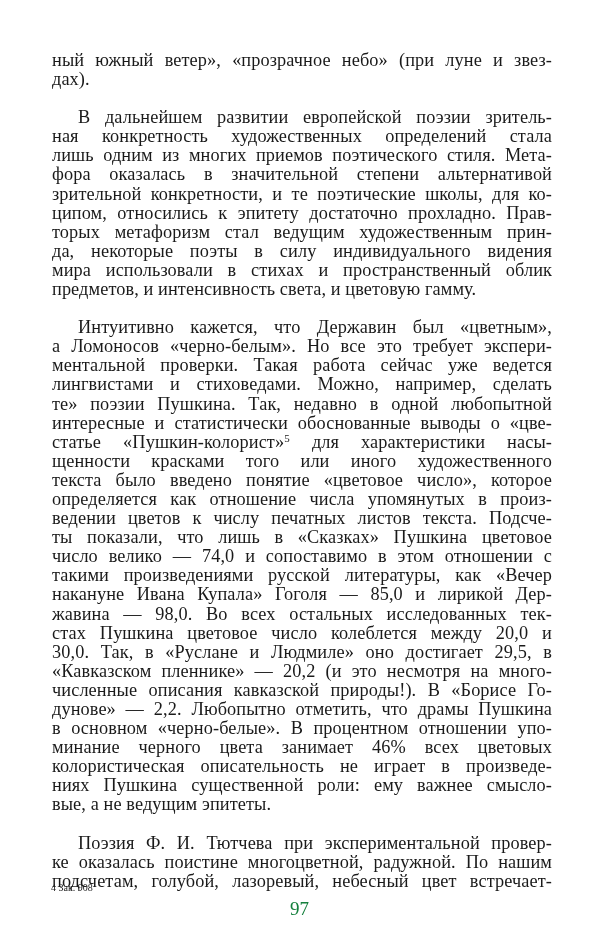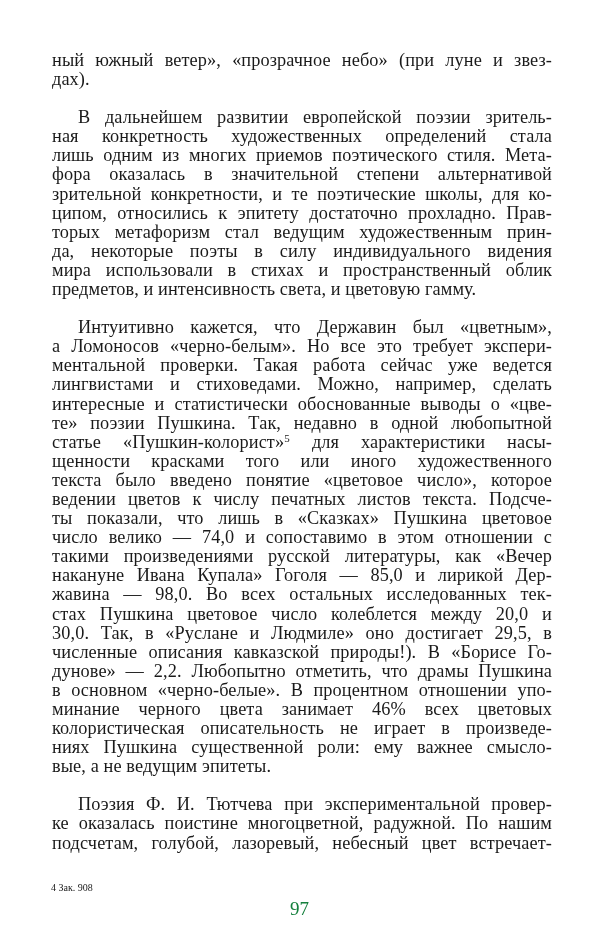--- a/index.html
+++ b/index.html
@@ -44,33 +44,35 @@
       <div class="line"><span>зрительной конкретности, и те поэтические школы, для ко-</span></div>
       <div class="line"><span>ципом, относились к эпитету достаточно прохладно. Прав-</span></div>
       <div class="line"><span>торых метафоризм стал ведущим художественным прин-</span></div>
       <div class="line"><span>да, некоторые поэты в силу индивидуального видения</span></div>
       <div class="line"><span>мира использовали в стихах и пространственный облик</span></div>
       <div class="line last"><span>предметов, и интенсивность света, и цветовую гамму.</span></div>
       <div class="line indent"><span>Интуитивно кажется, что Державин был «цветным»,</span></div>
       <div class="line"><span>а Ломоносов «черно-белым». Но все это требует экспери-</span></div>
       <div class="line"><span>ментальной проверки. Такая работа сейчас уже ведется</span></div>
       <div class="line"><span>лингвистами и стиховедами. Можно, например, сделать</span></div>
+      <div class="line"><span>те» поэзии Пушкина. Так, недавно в одной любопытной</span></div>
       <div class="line"><span>интересные и статистически обоснованные выводы о «цве-</span></div>
-      <div class="line"><span>те» поэзии Пушкина. Так, недавно в одной любопытной</span></div>
       <div class="line"><span>статье «Пушкин-колорист»</span><sup class="fn">5</sup><span> для характеристики насы-</span></div>
       <div class="line"><span>щенности красками того или иного художественного</span></div>
       <div class="line"><span>текста было введено понятие «цветовое число», которое</span></div>
+      <div class="line"><span>определяется как отношение числа упомянутых в произ-</span></div>
       <div class="line"><span>ведении цветов к числу печатных листов текста. Подсче-</span></div>
       <div class="line"><span>ты показали, что лишь в «Сказках» Пушкина цветовое</span></div>
       <div class="line"><span>число велико — 74,0 и сопоставимо в этом отношении с</span></div>
       <div class="line"><span>такими произведениями русской литературы, как «Вечер</span></div>
       <div class="line"><span>накануне Ивана Купала» Гоголя — 85,0 и лирикой Дер-</span></div>
       <div class="line"><span>жавина — 98,0. Во всех остальных исследованных тек-</span></div>
       <div class="line"><span>стах Пушкина цветовое число колеблется между 20,0 и</span></div>
       <div class="line"><span>30,0. Так, в «Руслане и Людмиле» оно достигает 29,5, в</span></div>
+      <div class="line"><span>«Кавказском пленнике» — 20,2 (и это несмотря на много-</span></div>
       <div class="line"><span>численные описания кавказской природы!). В «Борисе Го-</span></div>
       <div class="line"><span>дунове» — 2,2. Любопытно отметить, что драмы Пушкина</span></div>
       <div class="line"><span>в основном «черно-белые». В процентном отношении упо-</span></div>
       <div class="line"><span>минание черного цвета занимает 46% всех цветовых</span></div>
       <div class="line"><span>колористическая описательность не играет в произведе-</span></div>
       <div class="line"><span>ниях Пушкина существенной роли: ему важнее смысло-</span></div>
       <div class="line last"><span>вые, а не ведущим эпитеты.</span></div>
       <div class="line indent"><span>Поэзия Ф. И. Тютчева при экспериментальной провер-</span></div>
       <div class="line"><span>ке оказалась поистине многоцветной, радужной. По нашим</span></div>
       <div class="line"><span>подсчетам, голубой, лазоревый, небесный цвет встречает-</span></div>

